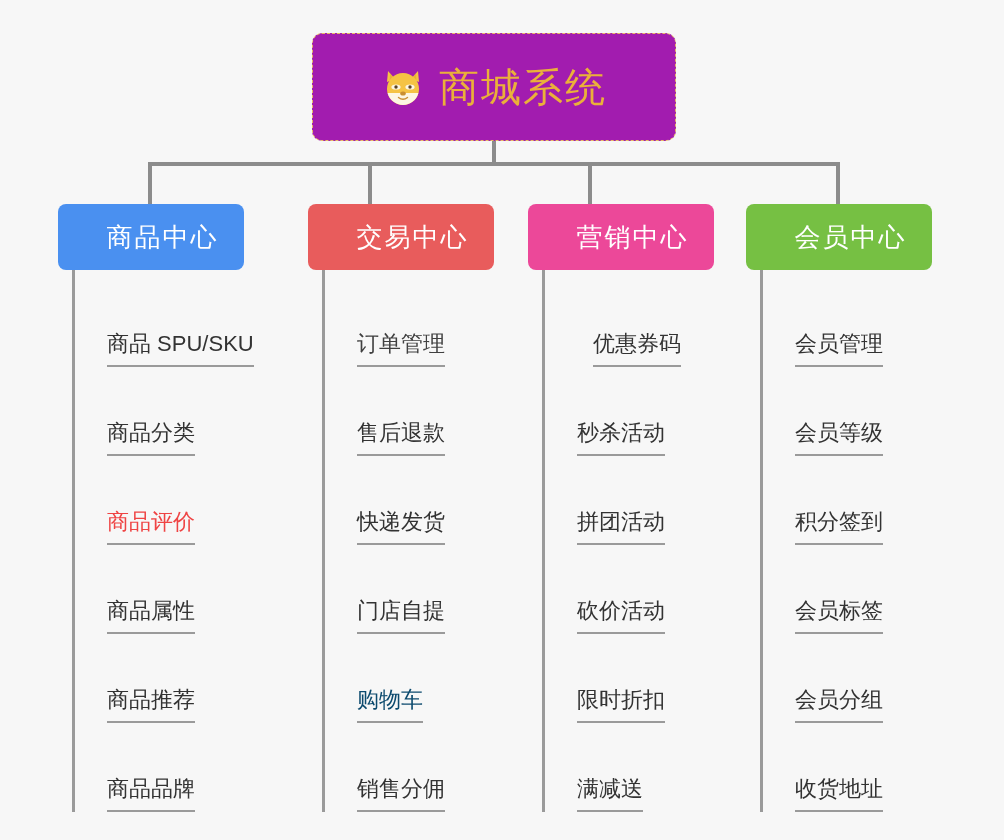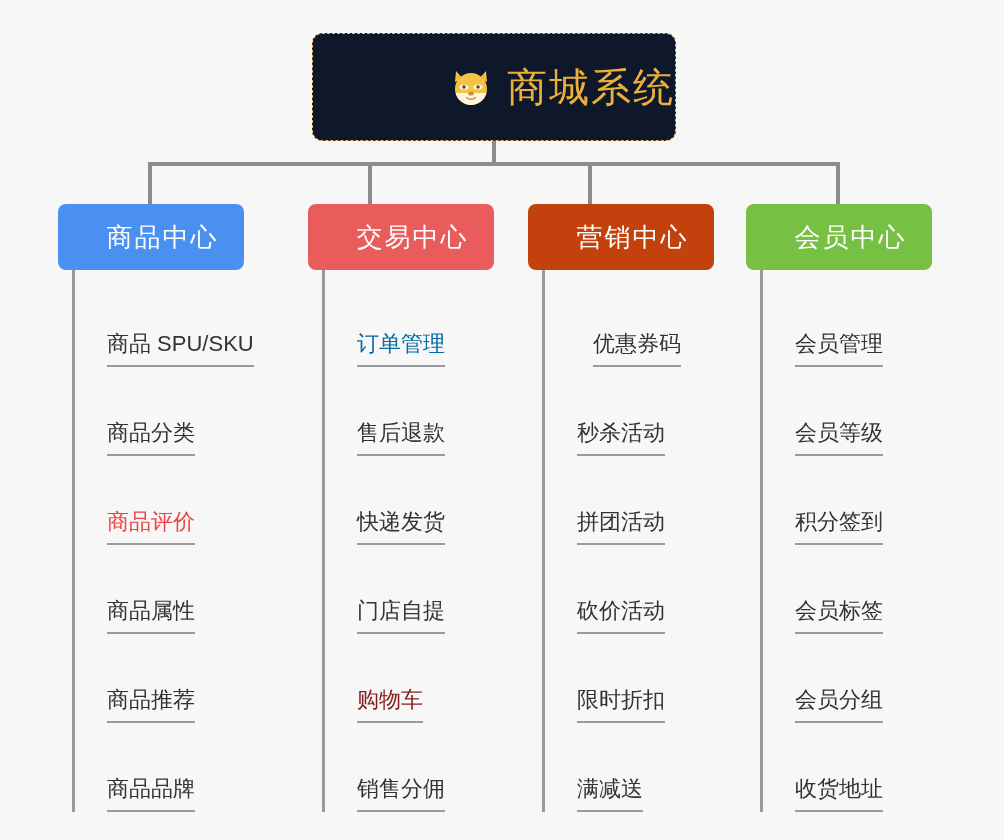--- a/index.html
+++ b/index.html
@@ -21,27 +21,27 @@
     height: 840px;
   }
 
   
   .root-node {
     position: absolute;
     left: 312px;
     top: 33px;
     width: 364px;
     height: 108px;
-    background: #0f172a;
+    background: #a21caf;
     border: 1px dashed #e8b964;
     border-radius: 10px;
     box-sizing: border-box;
     display: flex;
     align-items: center;
-    justify-content: flex-end;
+    justify-content: center;
     gap: 14px;
   }
   .root-emoji {
     font-size: 40px;
     line-height: 1;
     display: block;
   }
   .root-emoji svg { display: block; }
   .root-title {
     font-size: 40px;
@@ -170,42 +170,42 @@
         </div>
     </div>
   </div>
 
   <div class="column" style="left:308px;">
     <div class="cat-header" style="background: rgb(232, 92, 92);">
       <span>交易中心</span>
     </div>
     <div class="leaf-list" style="border-left-color: rgb(154, 154, 154);">
       <div class="leaf">
-          <span class="leaf-label" style="border-bottom-color: rgb(154, 154, 154); color: #0369a1; margin-top: 42px;">订单管理</span>
+          <span class="leaf-label" style="border-bottom-color: rgb(154, 154, 154); color: #404040; margin-top: 42px;">订单管理</span>
         </div>
       <div class="leaf">
           <span class="leaf-label" style="border-bottom-color: rgb(154, 154, 154); color: rgb(51, 51, 51);">售后退款</span>
         </div>
       <div class="leaf">
           <span class="leaf-label" style="border-bottom-color: rgb(154, 154, 154); color: rgb(51, 51, 51);">快递发货</span>
         </div>
       <div class="leaf">
           <span class="leaf-label" style="border-bottom-color: rgb(154, 154, 154); color: rgb(51, 51, 51);">门店自提</span>
         </div>
       <div class="leaf">
-          <span class="leaf-label" style="border-bottom-color: rgb(154, 154, 154); color: #7f1d1d;">购物车</span>
+          <span class="leaf-label" style="border-bottom-color: rgb(154, 154, 154); color: #0c4a6e;">购物车</span>
         </div>
       <div class="leaf">
           <span class="leaf-label" style="border-bottom-color: rgb(154, 154, 154); color: rgb(51, 51, 51);">销售分佣</span>
         </div>
     </div>
   </div>
 
   <div class="column" style="left:528px;">
-    <div class="cat-header" style="background: #c2410c;">
+    <div class="cat-header" style="background: #ec4899;">
       <span>营销中心</span>
     </div>
     <div class="leaf-list" style="border-left-color: rgb(154, 154, 154);">
       <div class="leaf">
           <span class="leaf-label" style="border-bottom-color: rgb(154, 154, 154); color: rgb(51, 51, 51); margin-left: 16px;">优惠券码</span>
         </div>
       <div class="leaf">
           <span class="leaf-label" style="border-bottom-color: rgb(154, 154, 154); color: rgb(51, 51, 51);">秒杀活动</span>
         </div>
       <div class="leaf">

